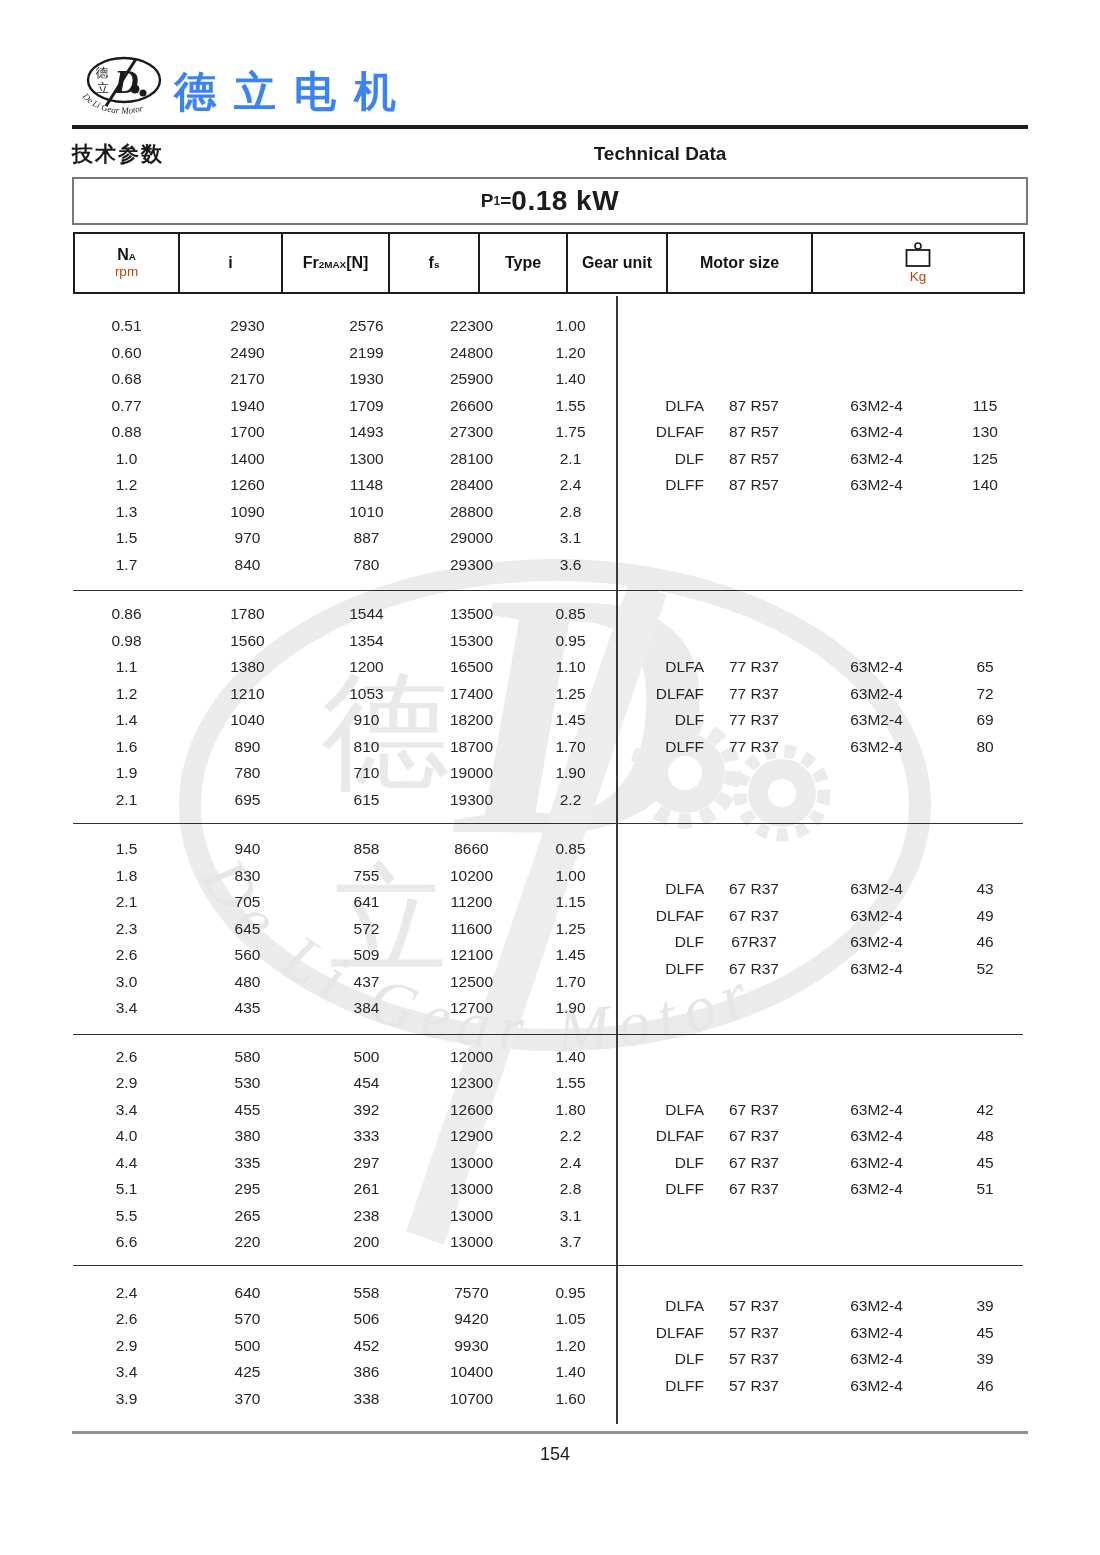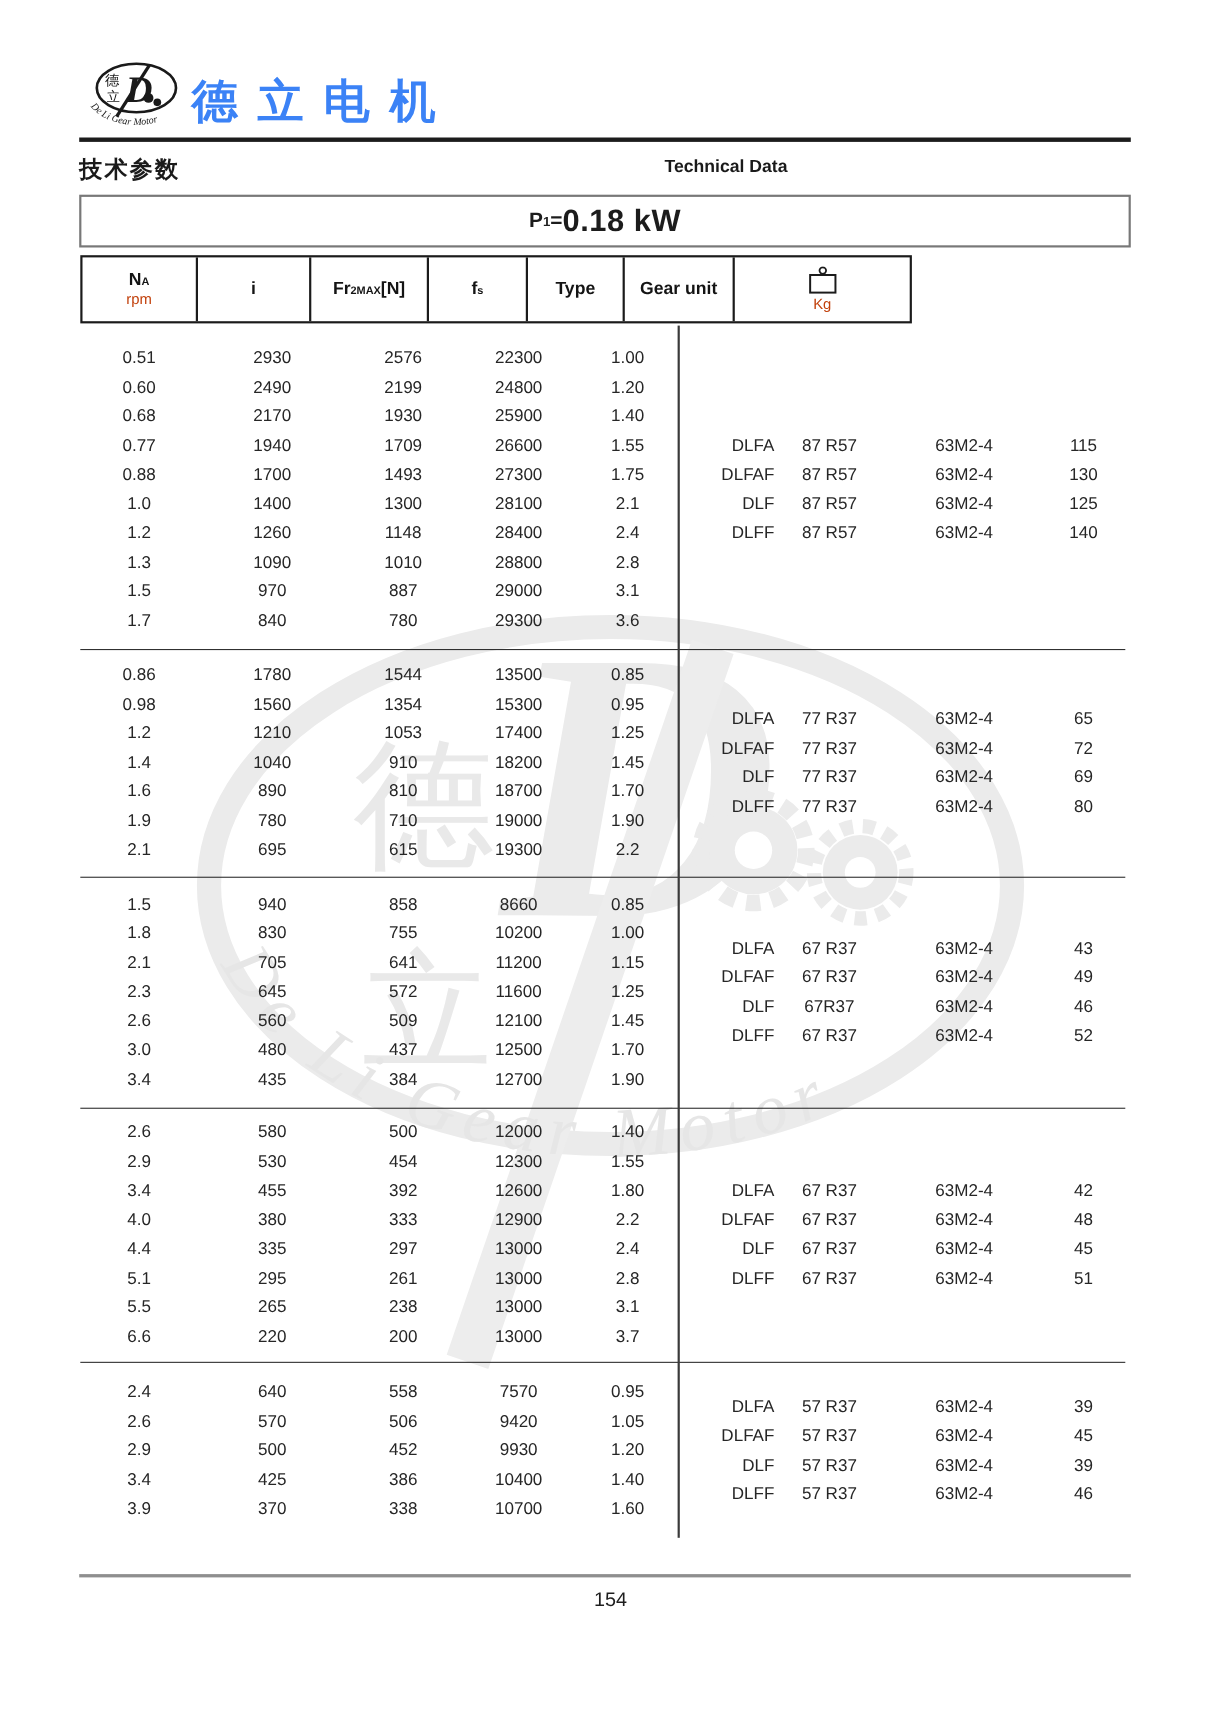--- a/index.html
+++ b/index.html
@@ -12,32 +12,32 @@
   
   #watermark{position:absolute; left:0; top:0; z-index:0;}
   
   #logo{left:72px; top:52px;}
   #brand-title{
     left:174px; top:64px; font-family:"Liberation Serif","DejaVu Serif",serif;
     font-weight:bold; font-size:42px; letter-spacing:18px; color:#3b82f6;
   }
   #top-rule{left:72px; top:125px; width:956px; height:4px; background:#1c1c1c;}
   #title-cn{left:72px; top:140px; font-size:21px; font-weight:bold; color:#1a1a1a; letter-spacing:2px;}
-  #title-en{left:500px; top:143px; width:320px; text-align:center; font-size:16px; font-weight:bold; color:#1a1a1a;}
+  #title-en{left:500px; top:143px; width:320px; text-align:center; font-size:19px; font-weight:bold; color:#1a1a1a;}
   
   #power-box{
     left:72px; top:177px; width:952px; height:44px; border:2px solid #787878;
     display:flex; align-items:center; justify-content:center;
   }
   #power-box .p-sym{font-size:19px; font-weight:bold; color:#1c1c1c;}
   #power-box .p-sub{font-size:12px; font-weight:bold;}
   #power-box .p-val{font-size:28px; font-weight:bold; color:#1c1c1c; letter-spacing:0.5px;}
   
   #thead{
-    left:73px; top:232px; width:756px; height:62px; border:2px solid #1b1b1b;
+    left:73px; top:232px; width:952px; height:62px; border:2px solid #1b1b1b;
     display:flex; box-sizing:border-box; background:transparent;
   }
   .th{
     box-sizing:border-box; display:flex; flex-direction:column;
     align-items:center; justify-content:center; line-height:1.15;
   }
   .th:not(:last-child){border-right:2px solid #1b1b1b;}
   .th .main{font-size:16px; font-weight:bold; color:#141414;}
   .th .unit{font-size:13.5px; color:#c2410c; font-weight:normal;}
   .sub{font-size:0.62em; font-weight:bold;}
@@ -131,20 +131,23 @@
     </div>
     <div class="th th-4">
       <span class="main"><span>f</span><span class="sub">s</span></span>
     </div>
     <div class="th th-5">
       <span class="main">Type</span>
     </div>
     <div class="th th-6">
       <span class="main">Gear unit</span>
     </div>
+    <div class="th th-7">
+      <span class="main">Motor size</span>
+    </div>
     <div class="th th-8">
       <svg id="kg-icon" width="30" height="26" viewBox="0 0 30 26">
         <circle cx="15" cy="4" r="3" fill="none" stroke="#1b1b1b" stroke-width="1.6"></circle>
         <rect x="3.5" y="8" width="23" height="16" fill="none" stroke="#1b1b1b" stroke-width="1.8"></rect>
       </svg>
       <span class="unit">Kg</span>
     </div>
   </div>
 
   <div id="table-body">
@@ -259,20 +262,27 @@
             <div class="tcell c4">0.85</div>
           </div>
           <div class="trow">
             <div class="tcell c0">0.98</div>
             <div class="tcell c1">1560</div>
             <div class="tcell c2">1354</div>
             <div class="tcell c3">15300</div>
             <div class="tcell c4">0.95</div>
           </div>
           <div class="trow">
+            <div class="tcell c0">1.1</div>
+            <div class="tcell c1">1380</div>
+            <div class="tcell c2">1200</div>
+            <div class="tcell c3">16500</div>
+            <div class="tcell c4">1.10</div>
+          </div>
+          <div class="trow">
             <div class="tcell c0">1.2</div>
             <div class="tcell c1">1210</div>
             <div class="tcell c2">1053</div>
             <div class="tcell c3">17400</div>
             <div class="tcell c4">1.25</div>
           </div>
           <div class="trow">
             <div class="tcell c0">1.4</div>
             <div class="tcell c1">1040</div>
             <div class="tcell c2">910</div>

